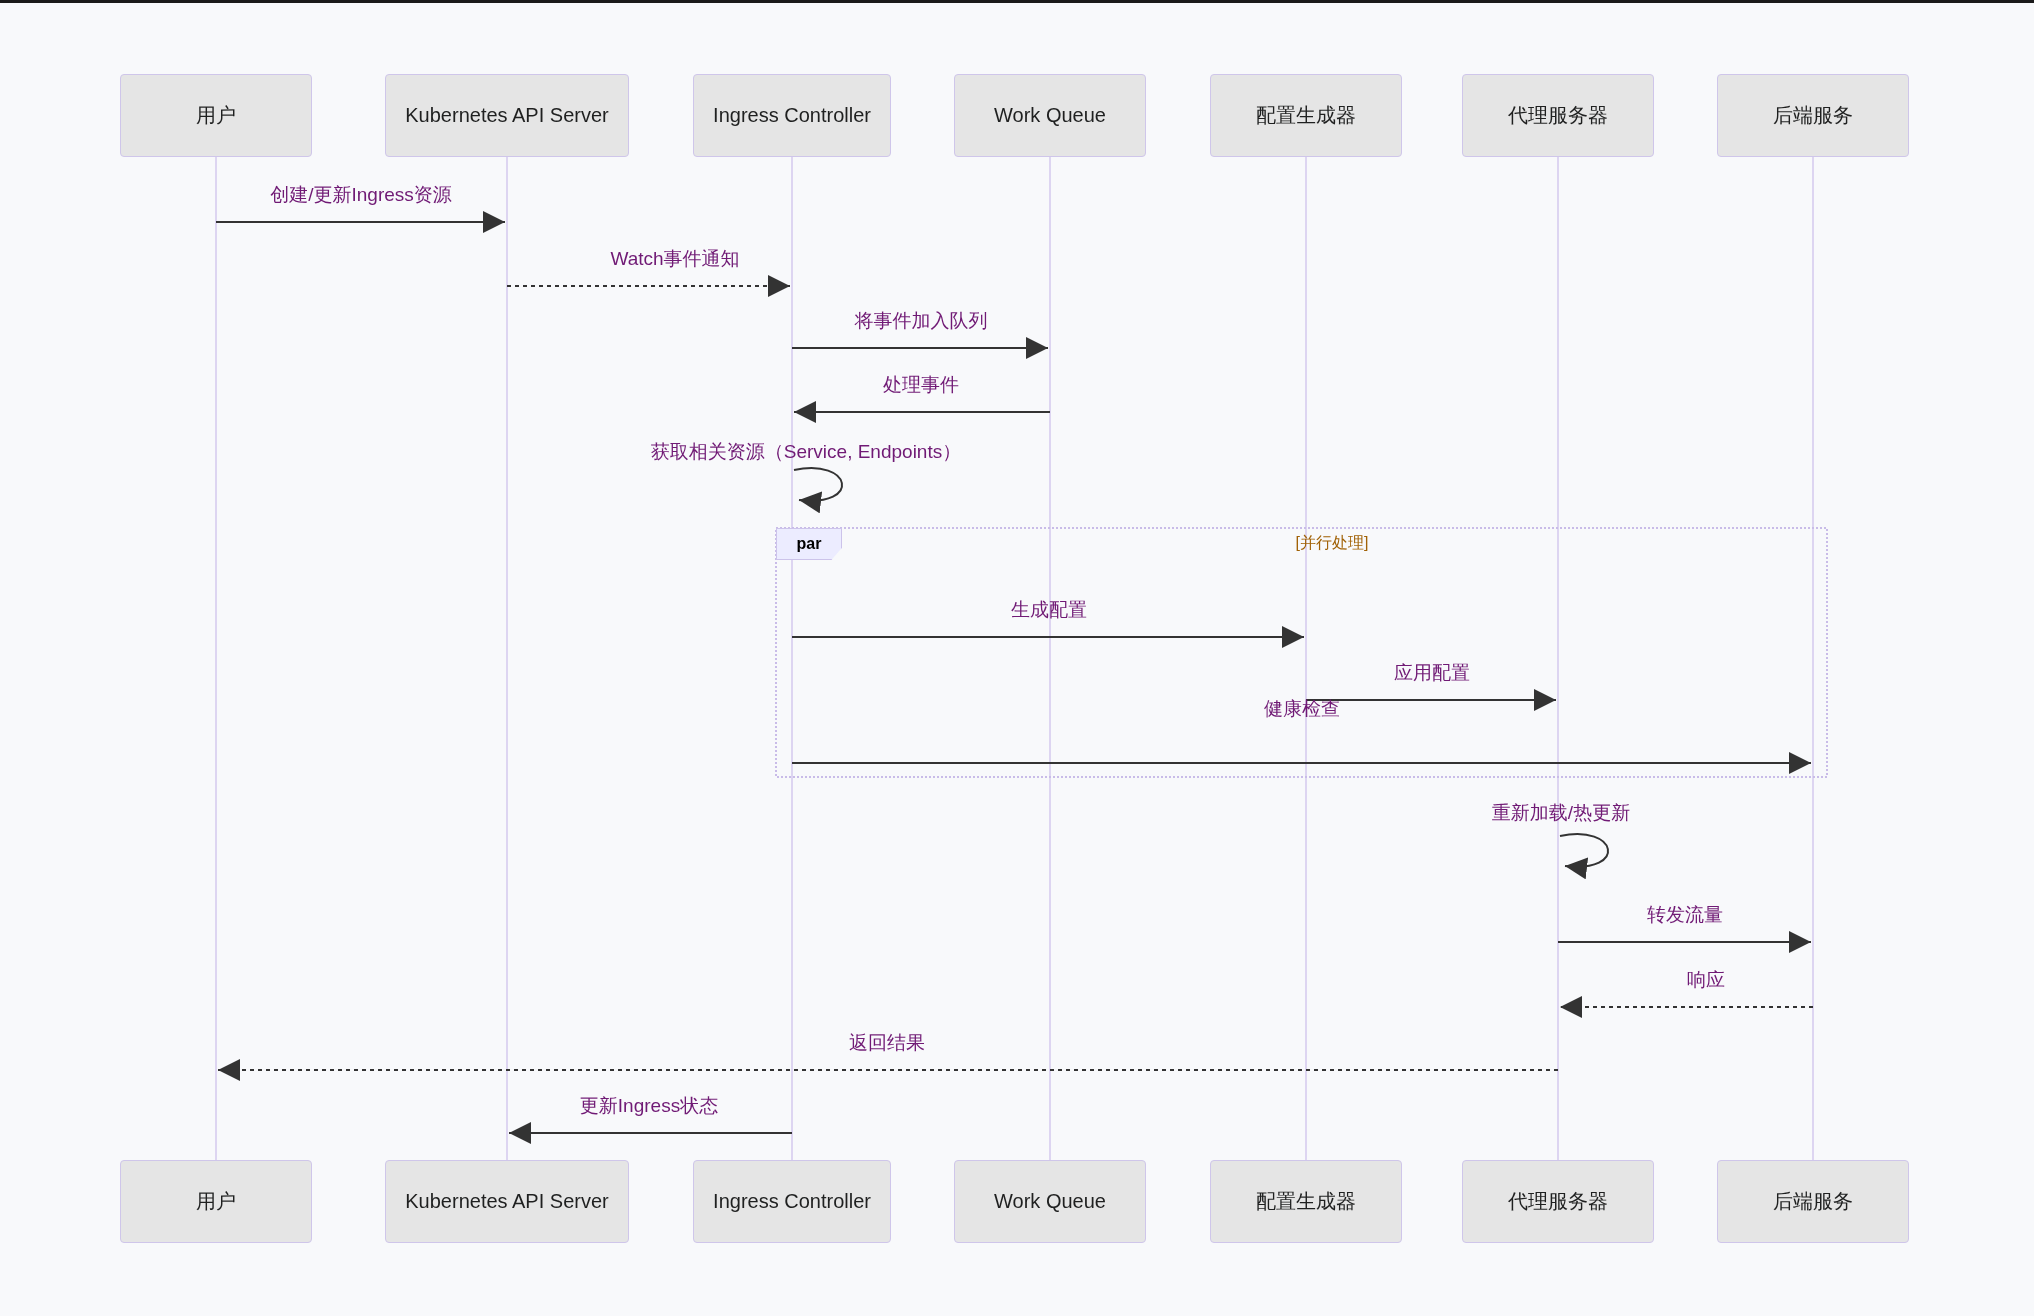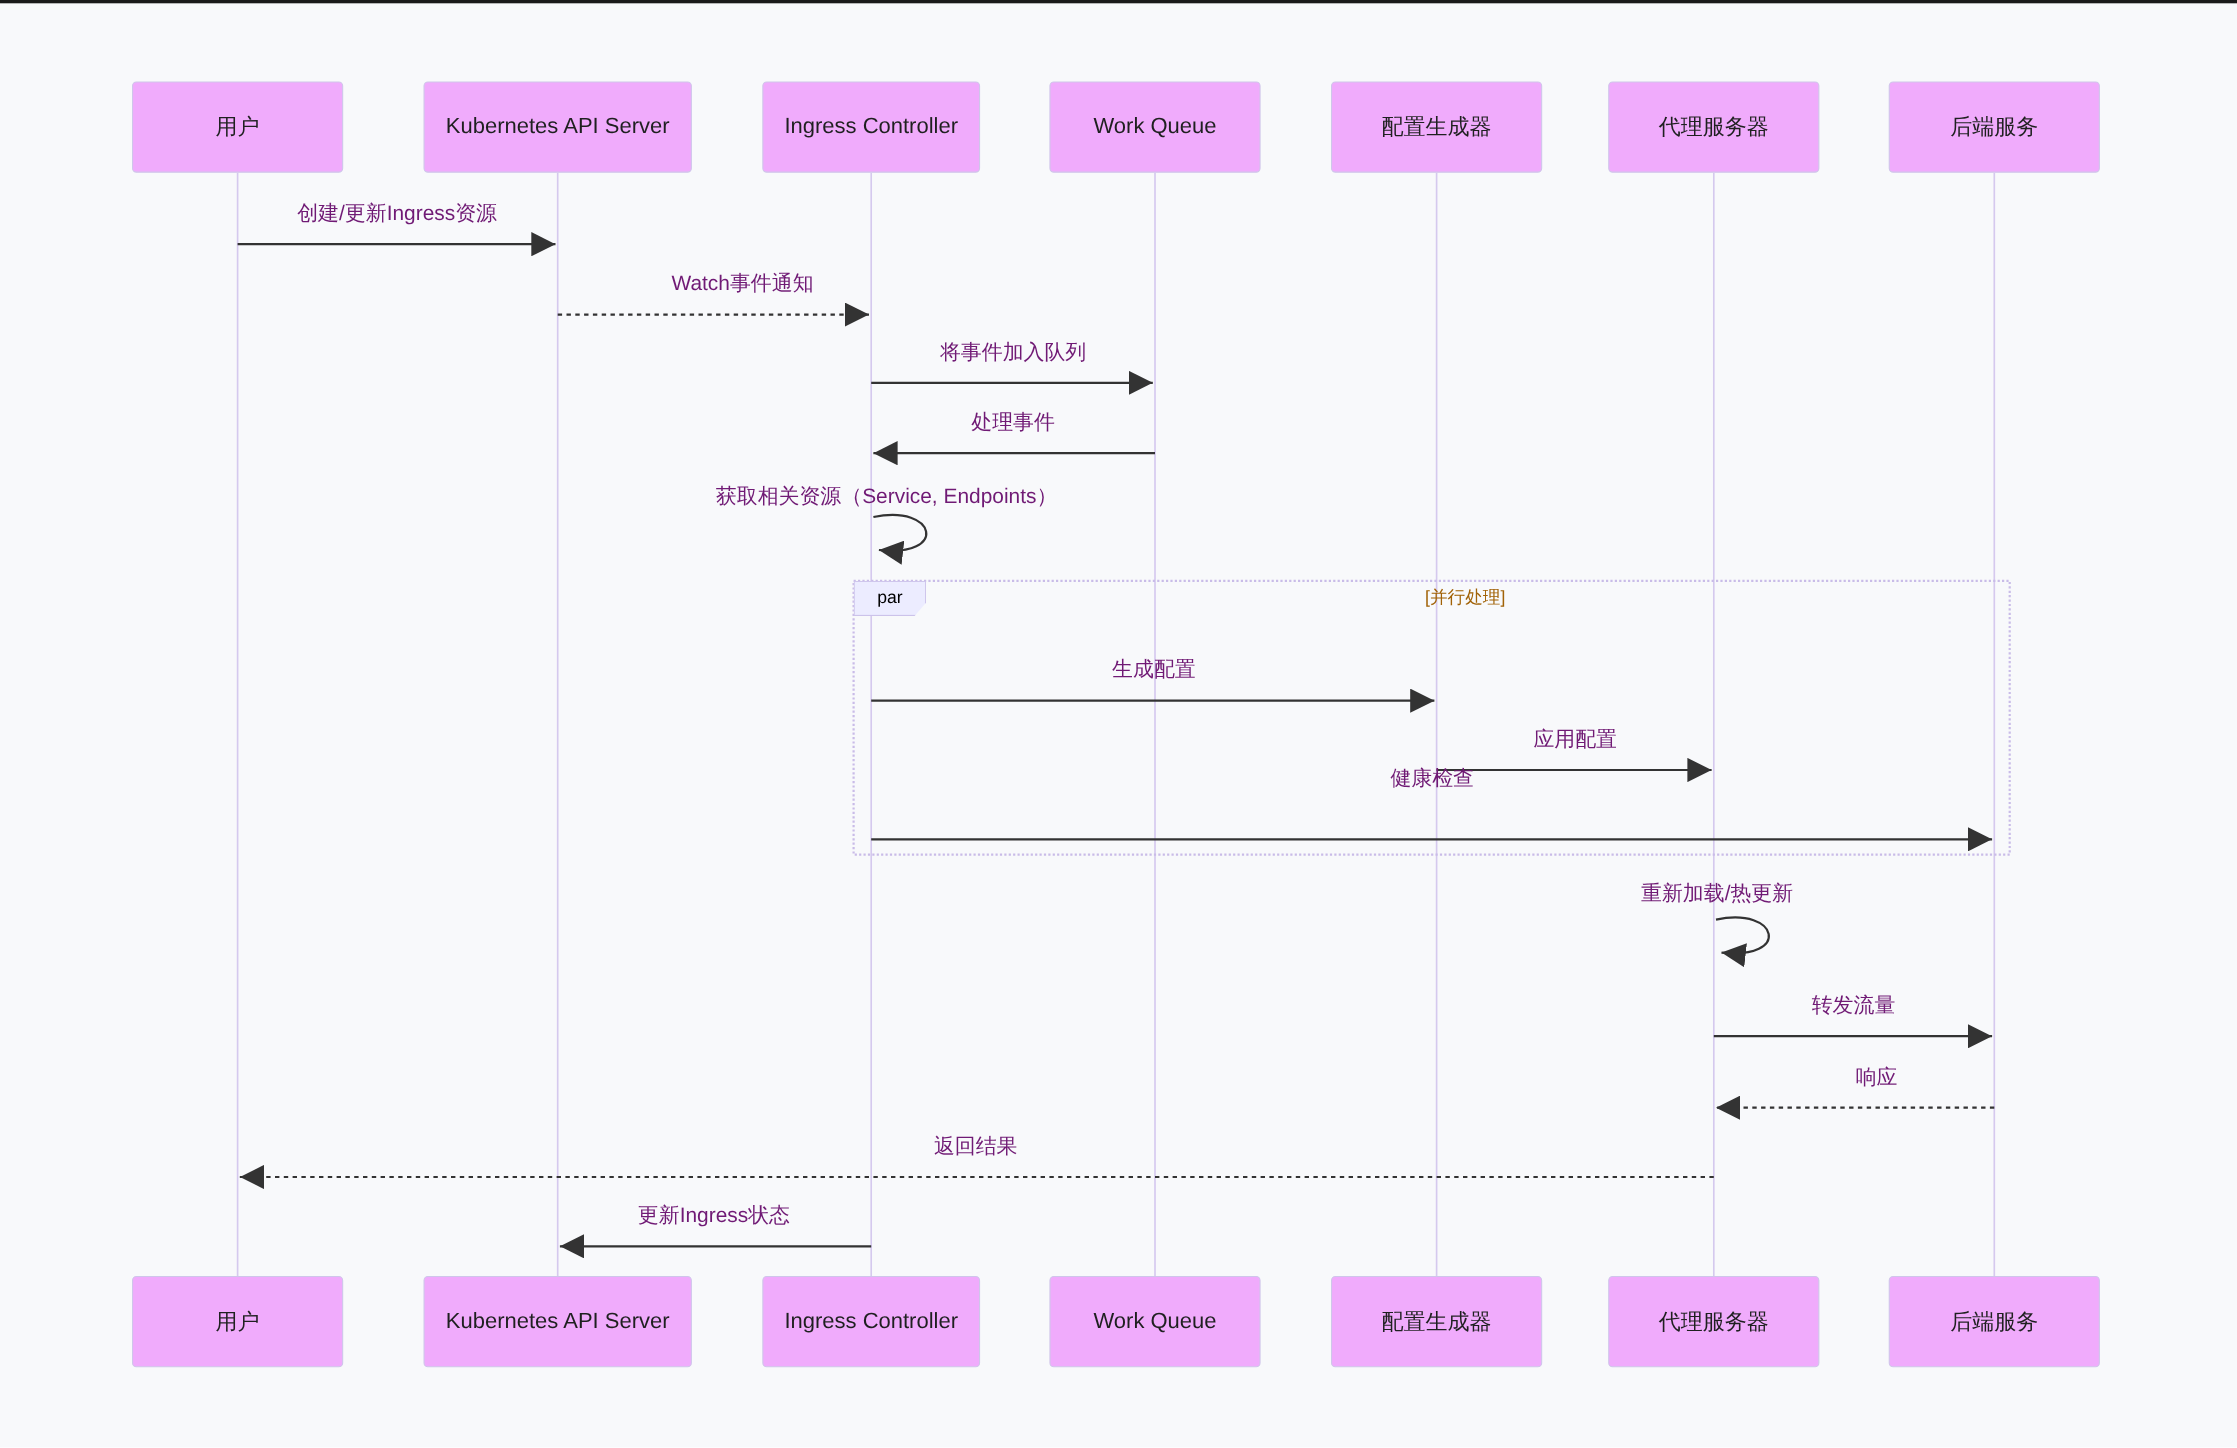--- a/index.html
+++ b/index.html
@@ -3,33 +3,33 @@
 <meta charset="utf-8">
 <style>
   html,body{margin:0;padding:0;background:#ffffff;}
   .stage{
     position:relative;width:2034px;height:1316px;background:#f8f9fb;
     font-family:"Liberation Sans","DejaVu Sans",sans-serif;color:#1f1f1f;overflow:hidden;
   }
   .top-edge{position:absolute;left:0;top:0;width:100%;height:3px;background:#1a1a1a;}
   .actor{
     position:absolute;height:83px;box-sizing:border-box;
-    background:#f0abfc;border:1px solid #cfc6ea;border-radius:4px;
+    background:#e5e5e5;border:1px solid #cfc6ea;border-radius:4px;
     display:flex;align-items:center;justify-content:center;
     font-size:20px;color:#1f2020;white-space:nowrap;
   }
   .msg{
     position:absolute;transform:translateX(-50%);
     font-size:19px;line-height:24px;color:#701a75;white-space:nowrap;text-align:center;
   }
   .par-tag{
     position:absolute;left:776px;top:528px;width:64px;height:30px;
     background:#ECECFF;border:1px solid #ccc3ea;
     display:flex;align-items:center;justify-content:center;
-    font-size:16px;font-weight:normal;color:#000;
+    font-size:16px;font-weight:bold;color:#000;
     clip-path:polygon(0 0,100% 0,100% 62%,84% 100%,0 100%);
     text-align:right;
   }
   .par-cond{
     position:absolute;transform:translateX(-50%);
     font-size:16px;color:#a16207;white-space:nowrap;
   }
   svg{position:absolute;left:0;top:0;}
 </style>
 </head>

